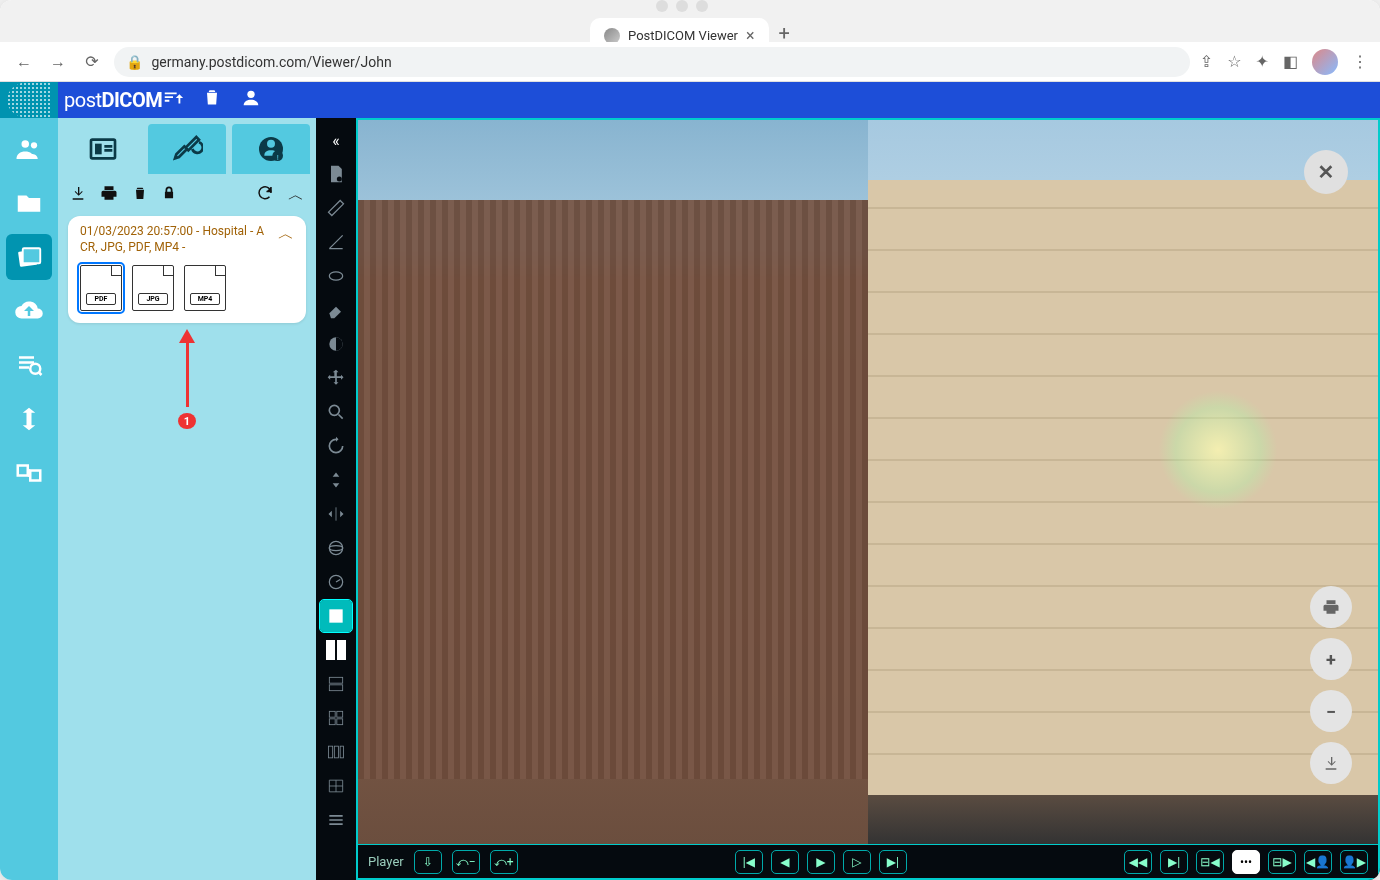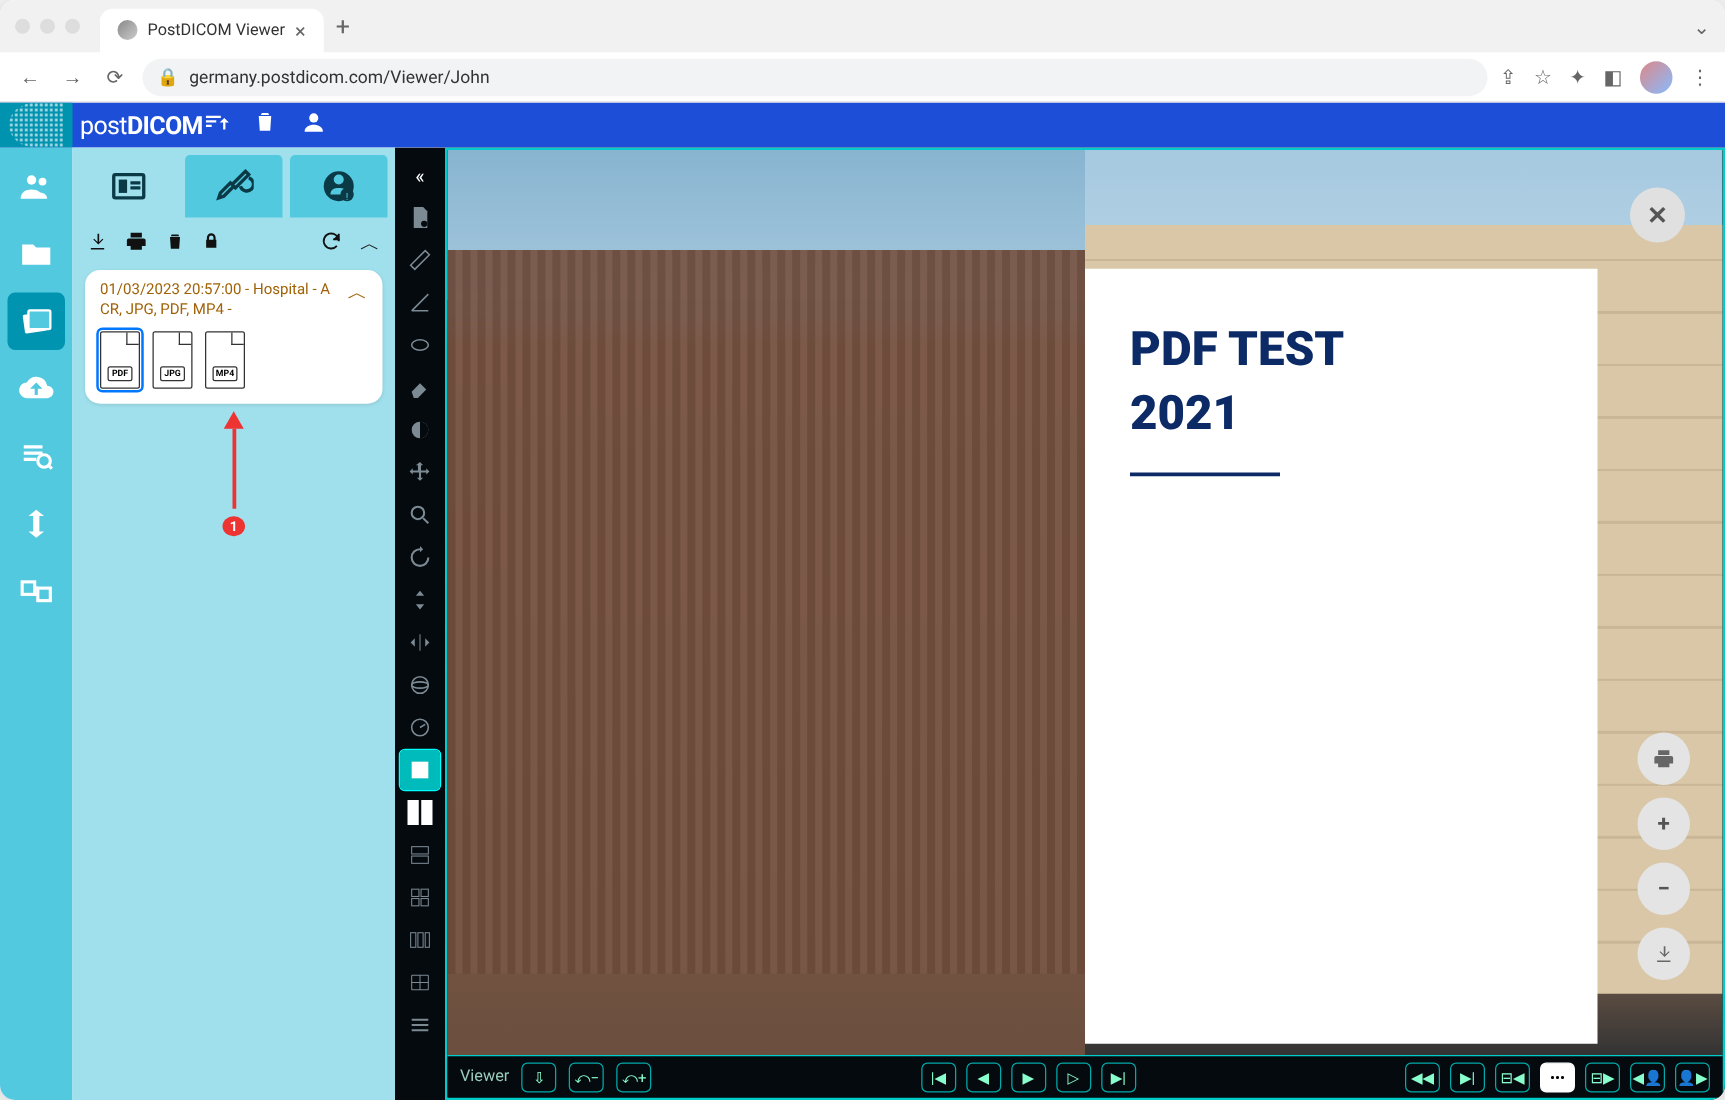--- a/index.html
+++ b/index.html
@@ -1,20 +1,20 @@
 <!DOCTYPE html>
 <html><head>
 <meta charset="utf-8">
 <style>
 * { margin:0; padding:0; box-sizing:border-box; font-family:-apple-system,BlinkMacSystemFont,"Segoe UI",Roboto,sans-serif; }
 body { width:1380px; height:880px; background:#f0f0f0; overflow:hidden; }
 
 
 .browser { width:100%; height:100%; background:#fff; border-radius:12px; overflow:hidden; display:flex; flex-direction:column; box-shadow:0 2px 10px rgba(0,0,0,.1); }
-.browser-top { height:42px; background:#f1f1f1; display:flex; align-items:center; padding:0 12px; }
+.browser-top { height:42px; background:#f1f1f1; display:flex; align-items:center; padding:0 12px;flex-direction:column; }
 .traffic { display:flex; gap:8px; margin-right:16px; }
 .traffic span { width:12px; height:12px; border-radius:50%; background:#ddd; }
 .tabs { display:flex; align-items:center; }
 .tab { background:#fff; border-radius:10px 10px 0 0; padding:8px 14px; display:flex; align-items:center; gap:8px; font-size:13px; color:#333; margin-top:6px; }
 .tab .fav { width:16px; height:16px; border-radius:50%; background:linear-gradient(135deg,#888,#ccc); }
 .tab .x { font-size:16px; color:#666; cursor:pointer; }
 .new-tab { font-size:20px; color:#666; margin-left:10px; cursor:pointer; }
 .chev { margin-left:auto; color:#666; }
 
 .addr-bar { height:40px; background:#fff; display:flex; align-items:center; padding:0 12px; gap:10px; border-bottom:1px solid #e0e0e0; }
@@ -50,21 +50,21 @@
 .side-tab.active { background:transparent; }
 .side-tab svg { width:32px; height:32px; fill:#0b3a47; }
 .side-toolbar { display:flex; align-items:center; padding:10px 12px; gap:14px; color:#222; }
 .side-toolbar .spacer { flex:1; }
 .side-toolbar span { cursor:pointer; }
 
 .study-card { margin:0 10px; background:#fff; border-radius:12px; padding:8px 12px 12px; box-shadow:0 1px 3px rgba(0,0,0,.1); }
 .study-head { font-size:12px; color:#a16207; line-height:1.3; display:flex; justify-content:space-between; align-items:flex-start; }
 .study-head .chev2 { font-size:16px; cursor:pointer; }
 .thumbs { display:flex; gap:10px; margin-top:10px; }
-.thumb { width:32px; height:46px; border:1px solid #333; border-radius:2px; position:relative; display:flex; flex-direction:column; cursor:pointer; background:#fff; }
+.thumb { width:42px; height:46px; border:1px solid #333; border-radius:2px; position:relative; display:flex; flex-direction:column; cursor:pointer; background:#fff; }
 .thumb.selected { outline:2px solid #0077ff; outline-offset:1px; }
 .thumb .fold { position:absolute; top:0; right:0; width:10px; height:10px; border-left:1px solid #333; border-bottom:1px solid #333; }
 .thumb .ext { margin-top:auto; font-size:7px; font-weight:700; text-align:center; border:1px solid #333; border-radius:2px; margin:auto 5px 5px; padding:1px 0; }
 
 .arrow-annot { position:relative; margin:6px auto 0; width:14px; height:100px; display:flex; flex-direction:column; align-items:center; }
 .arrow-annot .line { width:3px; height:70px; background:#e33; }
 .arrow-annot .head { width:0; height:0; border-left:8px solid transparent; border-right:8px solid transparent; border-bottom:14px solid #e33; }
 .arrow-annot .badge { width:18px; height:18px; border-radius:50%; background:#e33; color:#fff; font-size:11px; font-weight:700; display:flex; align-items:center; justify-content:center; margin-top:6px; }
 
 
@@ -398,42 +398,38 @@
       <div class="viewer">
         <div class="canvas">
           <div class="bg-left">
               <div class="sky-left"></div>
               <div class="bldg-left"></div>
             </div>
           <div class="bg-right">
               <div class="bldg-right"></div>
               <div class="flare"></div>
             </div>
-          <div class="pdf-page">
-            <div class="pdf-title"><span>PDF TEST</span><br><span>2021</span></div>
-            <div class="pdf-under"></div>
-          </div>
           <div class="close-fab">✕</div>
           <div class="fab-col">
             <div class="fab">
                 <svg width="18" height="18" viewBox="0 0 24 24" fill="#666">
                   <path d="M6 3h12v5H6zm-2 6h16a2 2 0 012 2v6h-4v4H6v-4H2v-6a2 2 0 012-2zm4 8h8v4H8z"></path>
                 </svg>
               </div>
             <div class="fab">+</div>
             <div class="fab">−</div>
             <div class="fab">
                 <svg width="16" height="16" viewBox="0 0 24 24" fill="#666">
                   <path d="M12 3v10l-4-4-1 1 6 6 6-6-1-1-4 4V3zM4 20h16v2H4z"></path>
                 </svg>
               </div>
           </div>
         </div>
         <div class="player-bar">
-          <span>Viewer</span>
+          <span>Player</span>
           <div class="pb">⇩</div>
           <div class="pb">⤺−</div>
           <div class="pb">⤺+</div>
           <div class="pb-group pb-center">
             <div class="pb">|◀</div>
             <div class="pb">◀</div>
             <div class="pb">▶</div>
             <div class="pb">▷</div>
             <div class="pb">▶|</div>
           </div>

